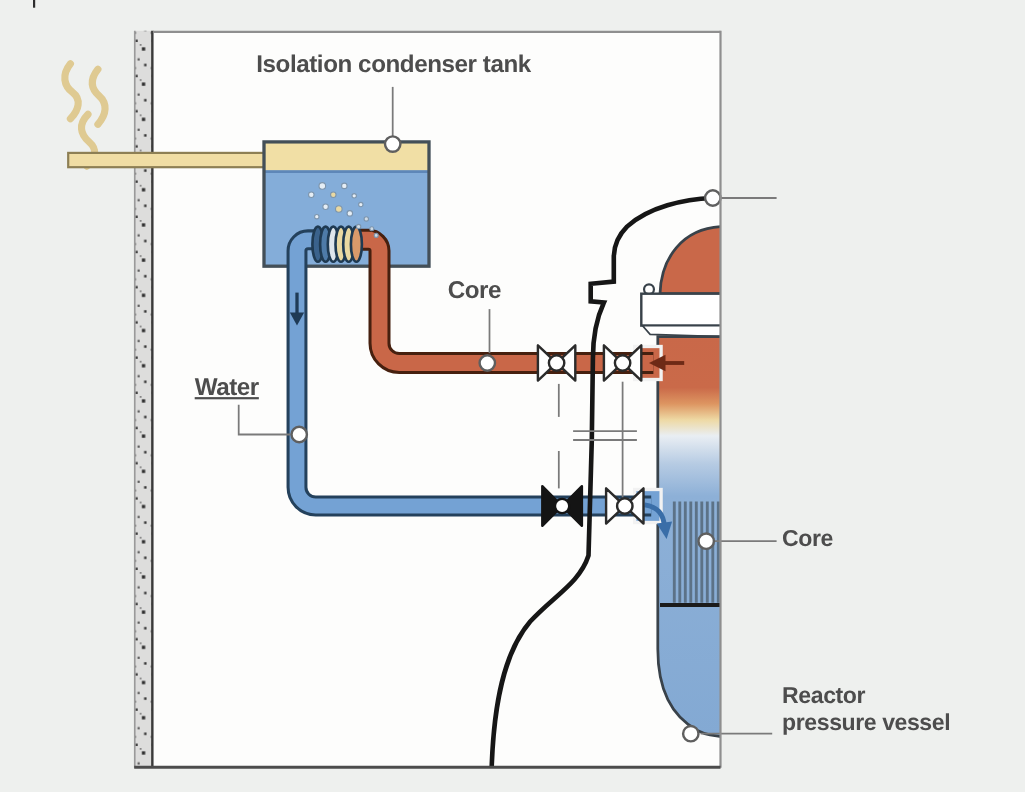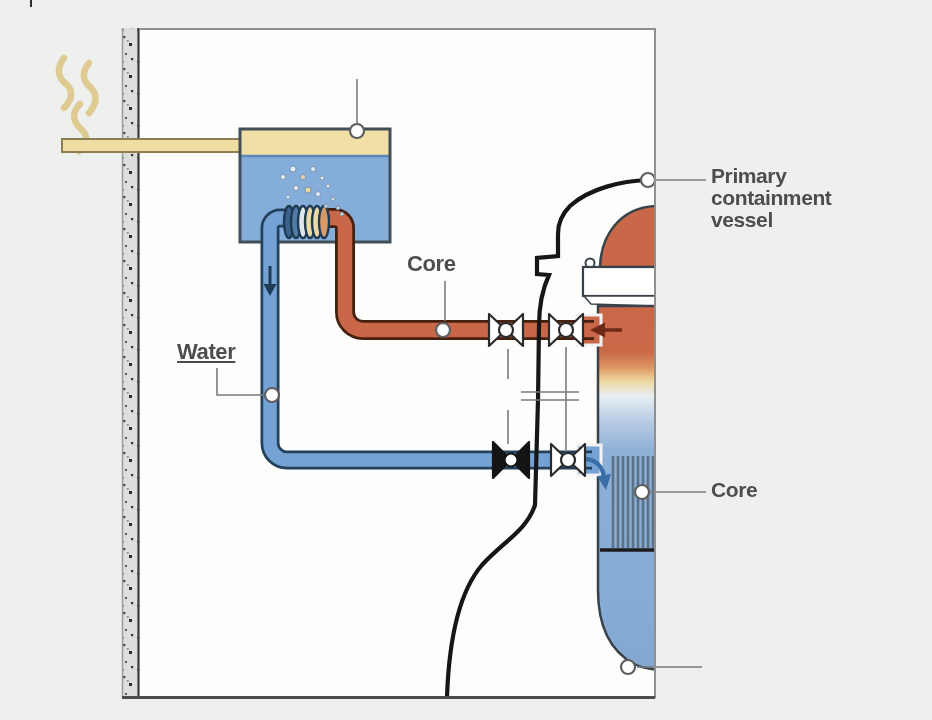--- a/index.html
+++ b/index.html
@@ -209,17 +209,18 @@
     <circle cx="628" cy="667" r="7"></circle>
   </g>
 
   <g>
     <line x1="139" y1="29" x2="655" y2="29" stroke="#8f8f8f" stroke-width="2"></line>
     <line x1="655" y1="28" x2="655" y2="698" stroke="#8f8f8f" stroke-width="2"></line>
     <line x1="122" y1="697.5" x2="655" y2="697.5" stroke="#4c4c4c" stroke-width="2.8"></line>
   </g>
 </svg>
 
+<div class="lbl" id="lbl-tank">Isolation condenser tank</div>
 <div class="lbl" id="lbl-steam">Core</div>
 <div class="lbl" id="lbl-water">Water</div>
-<div class="lbl small wrap" id="lbl-pcv">Primary containment vessel</div>
 <div class="lbl small" id="lbl-core">Core</div>
+<div class="lbl small wrap" id="lbl-rpv">Reactor pressure vessel</div>
 </div>
 
 </body></html>

